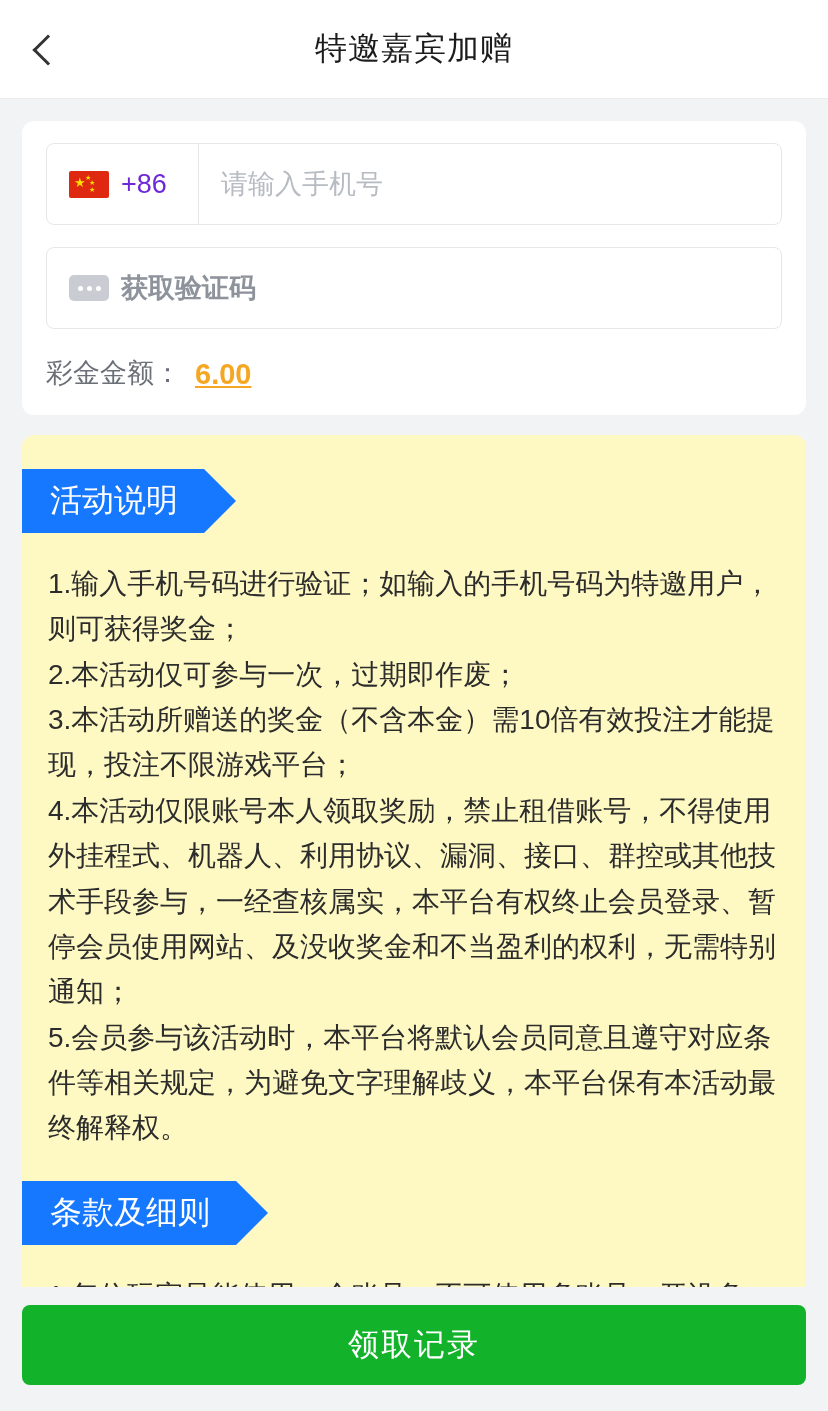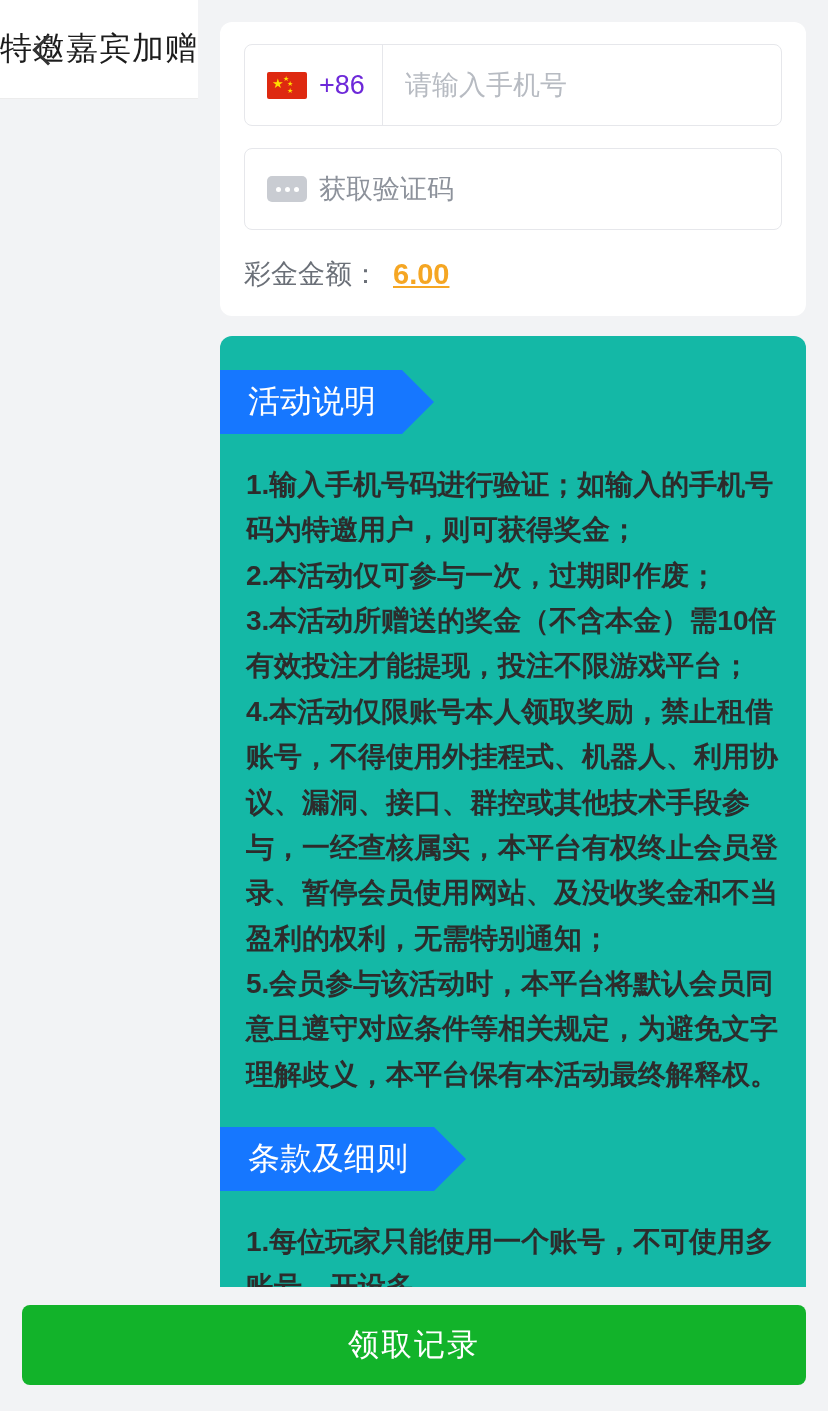--- a/index.html
+++ b/index.html
@@ -8,21 +8,21 @@
     width: 828px; height: 1411px;
     background: #f2f3f5;
     font-family: "Liberation Sans", "DejaVu Sans", sans-serif;
     overflow: hidden;
   }
   .phone {
     position: relative;
     width: 828px; height: 1411px;
     background: #f2f3f5;
     display: flex;
-    flex-direction: row;
+    flex-direction: column;
   }
 
   
   .header {
     position: relative;
     flex: 0 0 auto;
     height: 99px;
     background: #ffffff;
     display: flex;
     align-items: center;
@@ -143,35 +143,36 @@
     width: 5px; height: 5px; border-radius: 50%;
     background: #ffffff; display: block;
   }
   .get-code {
     flex: 0 0 auto;
     padding: 0 22px 0 12px;
     font-size: 27px;
     color: #8d929b;
     cursor: pointer;
     white-space: nowrap;
+    font-weight: bold;
   }
 
   .amount-row {
     margin-top: 26px;
     display: flex;
-    align-items: center;
+    align-items: flex-end;
     gap: 14px;
   }
   .amount-label { font-size: 27px; color: #6b7078; }
   .amount-value { font-size: 29px; color: #f5a623; font-weight: bold; text-decoration: underline; }
 
   
   .content-card {
     margin: 20px 22px 0 22px;
-    background: #14b8a6;
+    background: #fef9c3;
     border-radius: 12px;
     padding: 34px 0 0 0;
   }
   .ribbon {
     position: relative;
     display: inline-flex;
     align-items: center;
     height: 64px;
     background: #1677ff;
     color: #ffffff;
@@ -188,21 +189,20 @@
     border-bottom: 32px solid transparent;
     border-left: 32px solid #1677ff;
   }
   .ribbon-wrap { padding-left: 0; }
   .section-body {
     padding: 28px 26px 0 26px;
     font-size: 28px;
     line-height: 1.62;
     color: #2c2c2c;
     white-space: pre-line;
-    font-weight: bold;
   }
   .section-gap { height: 30px; }
 
   
   .bottom {
     position: absolute;
     left: 0; right: 0; bottom: 0;
     padding: 18px 22px 26px 22px;
     background: #f2f3f5;
   }

